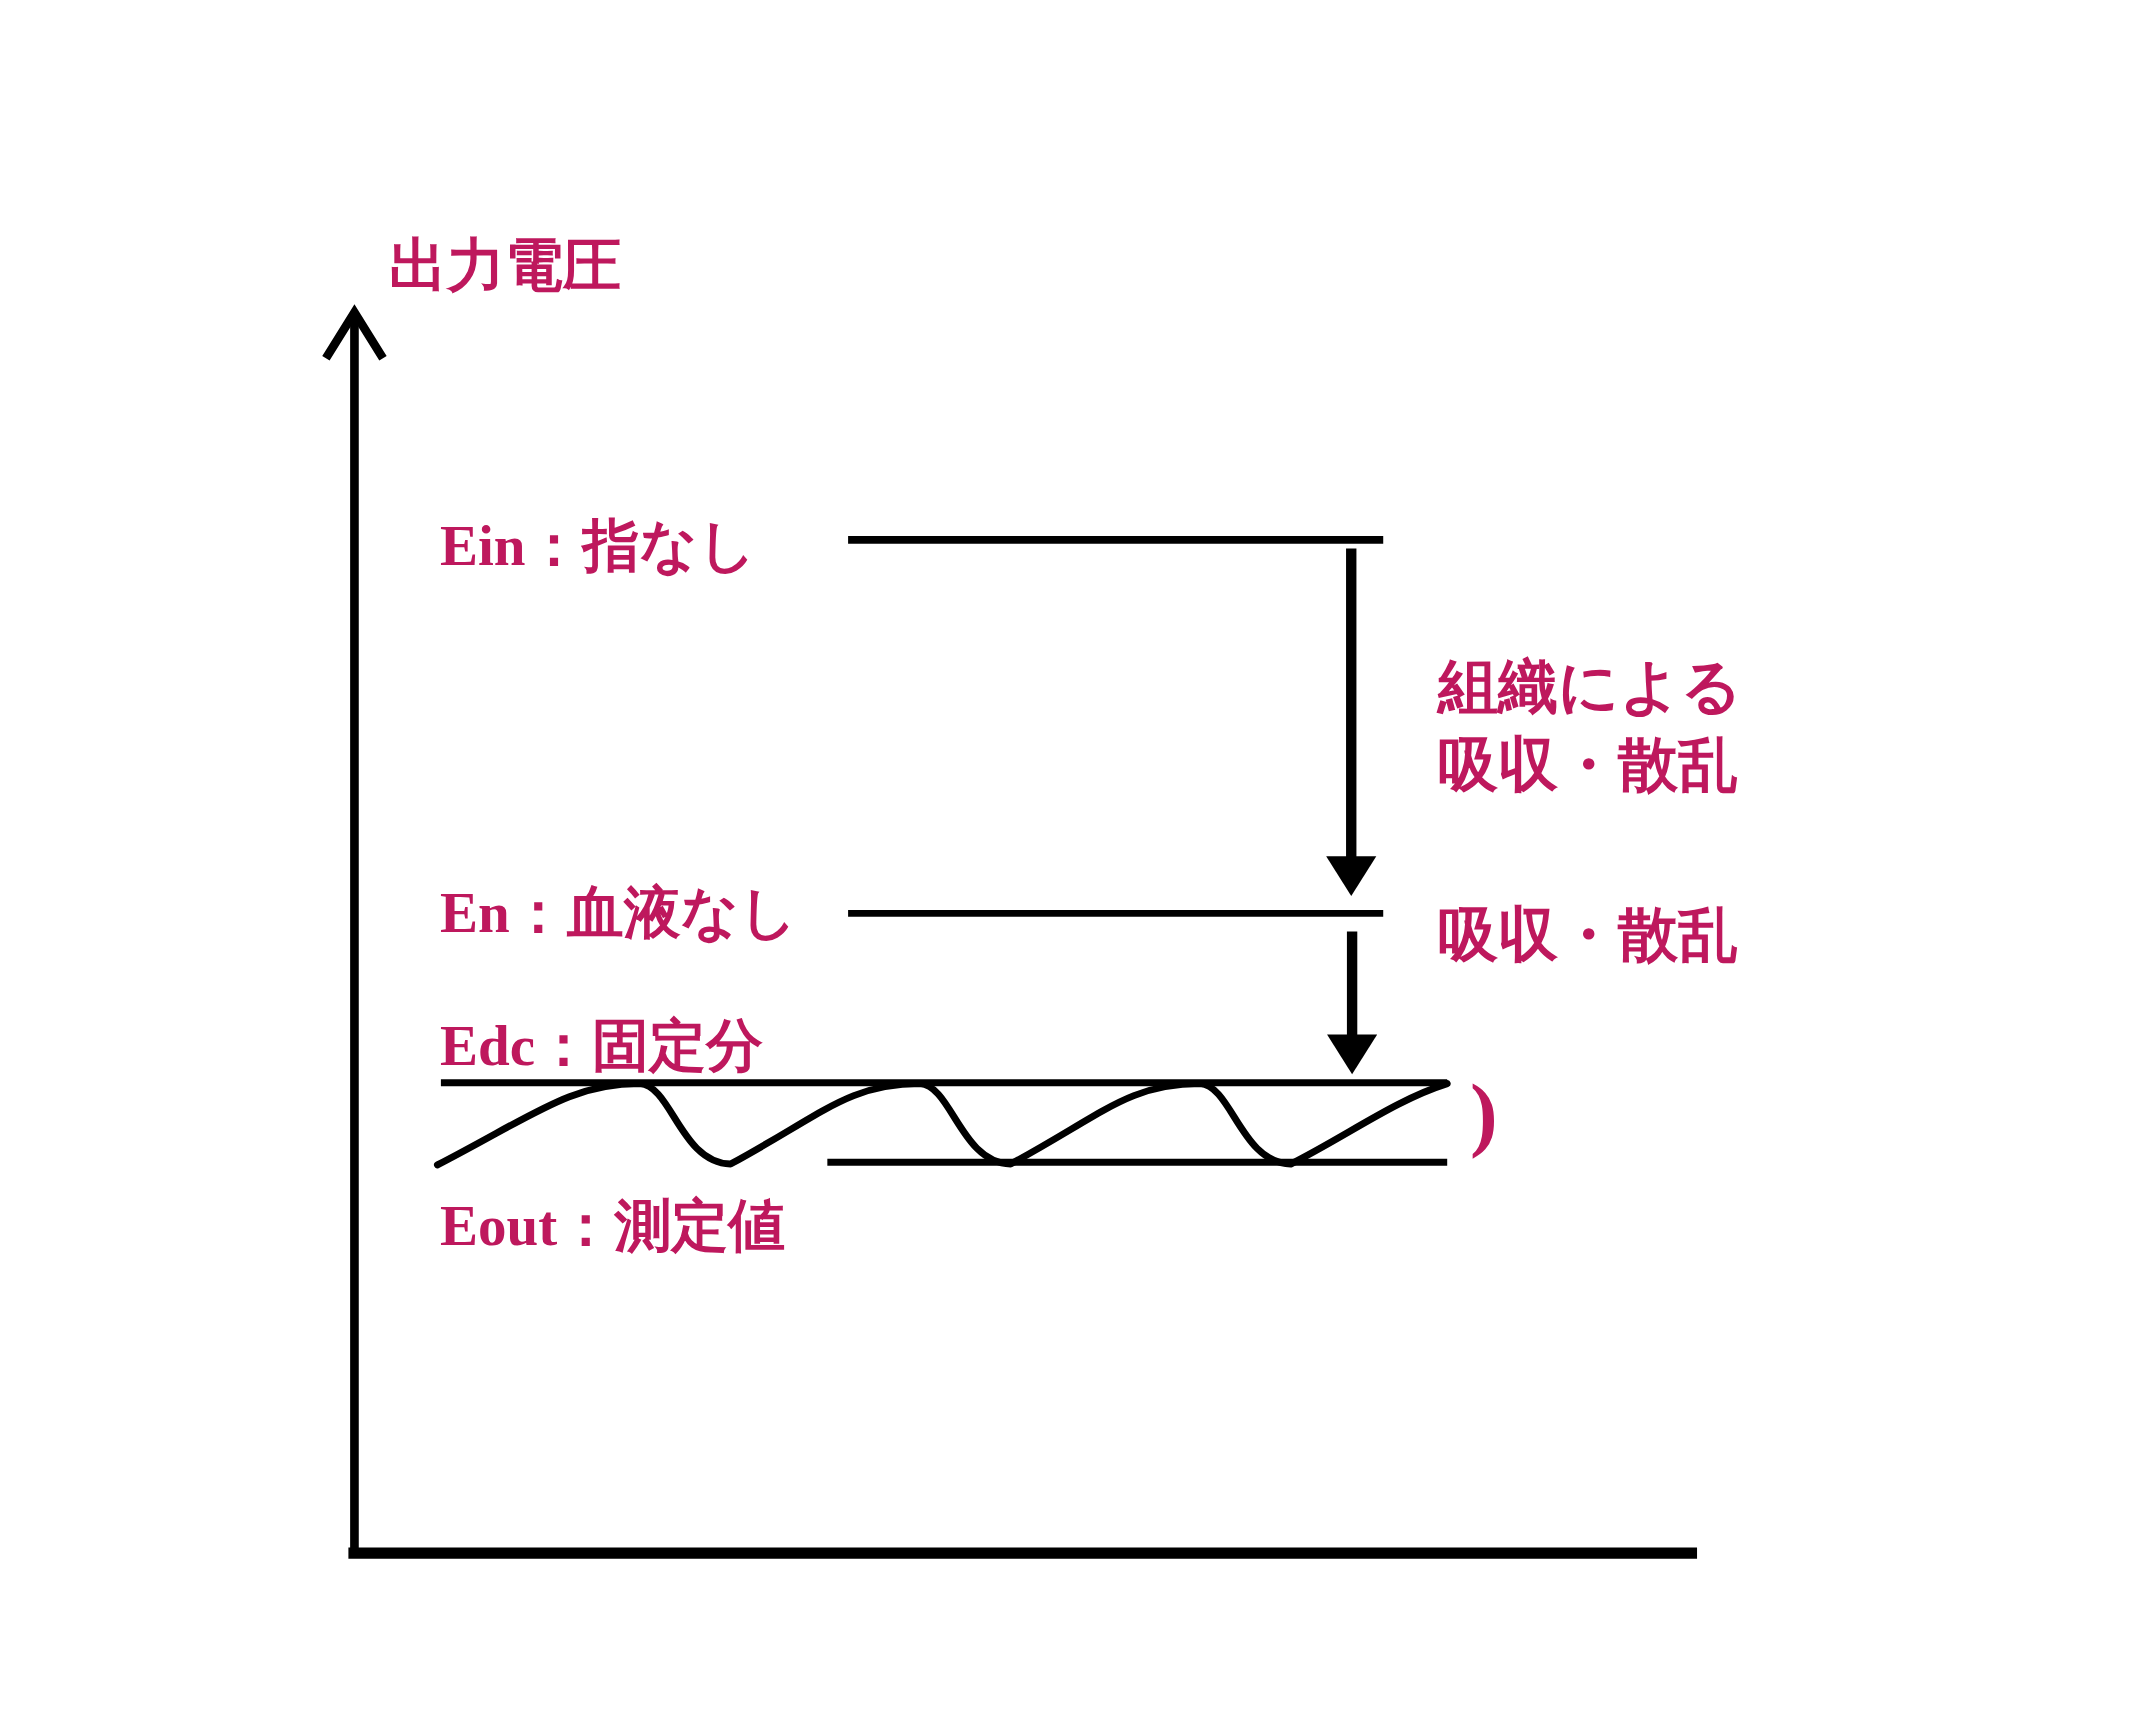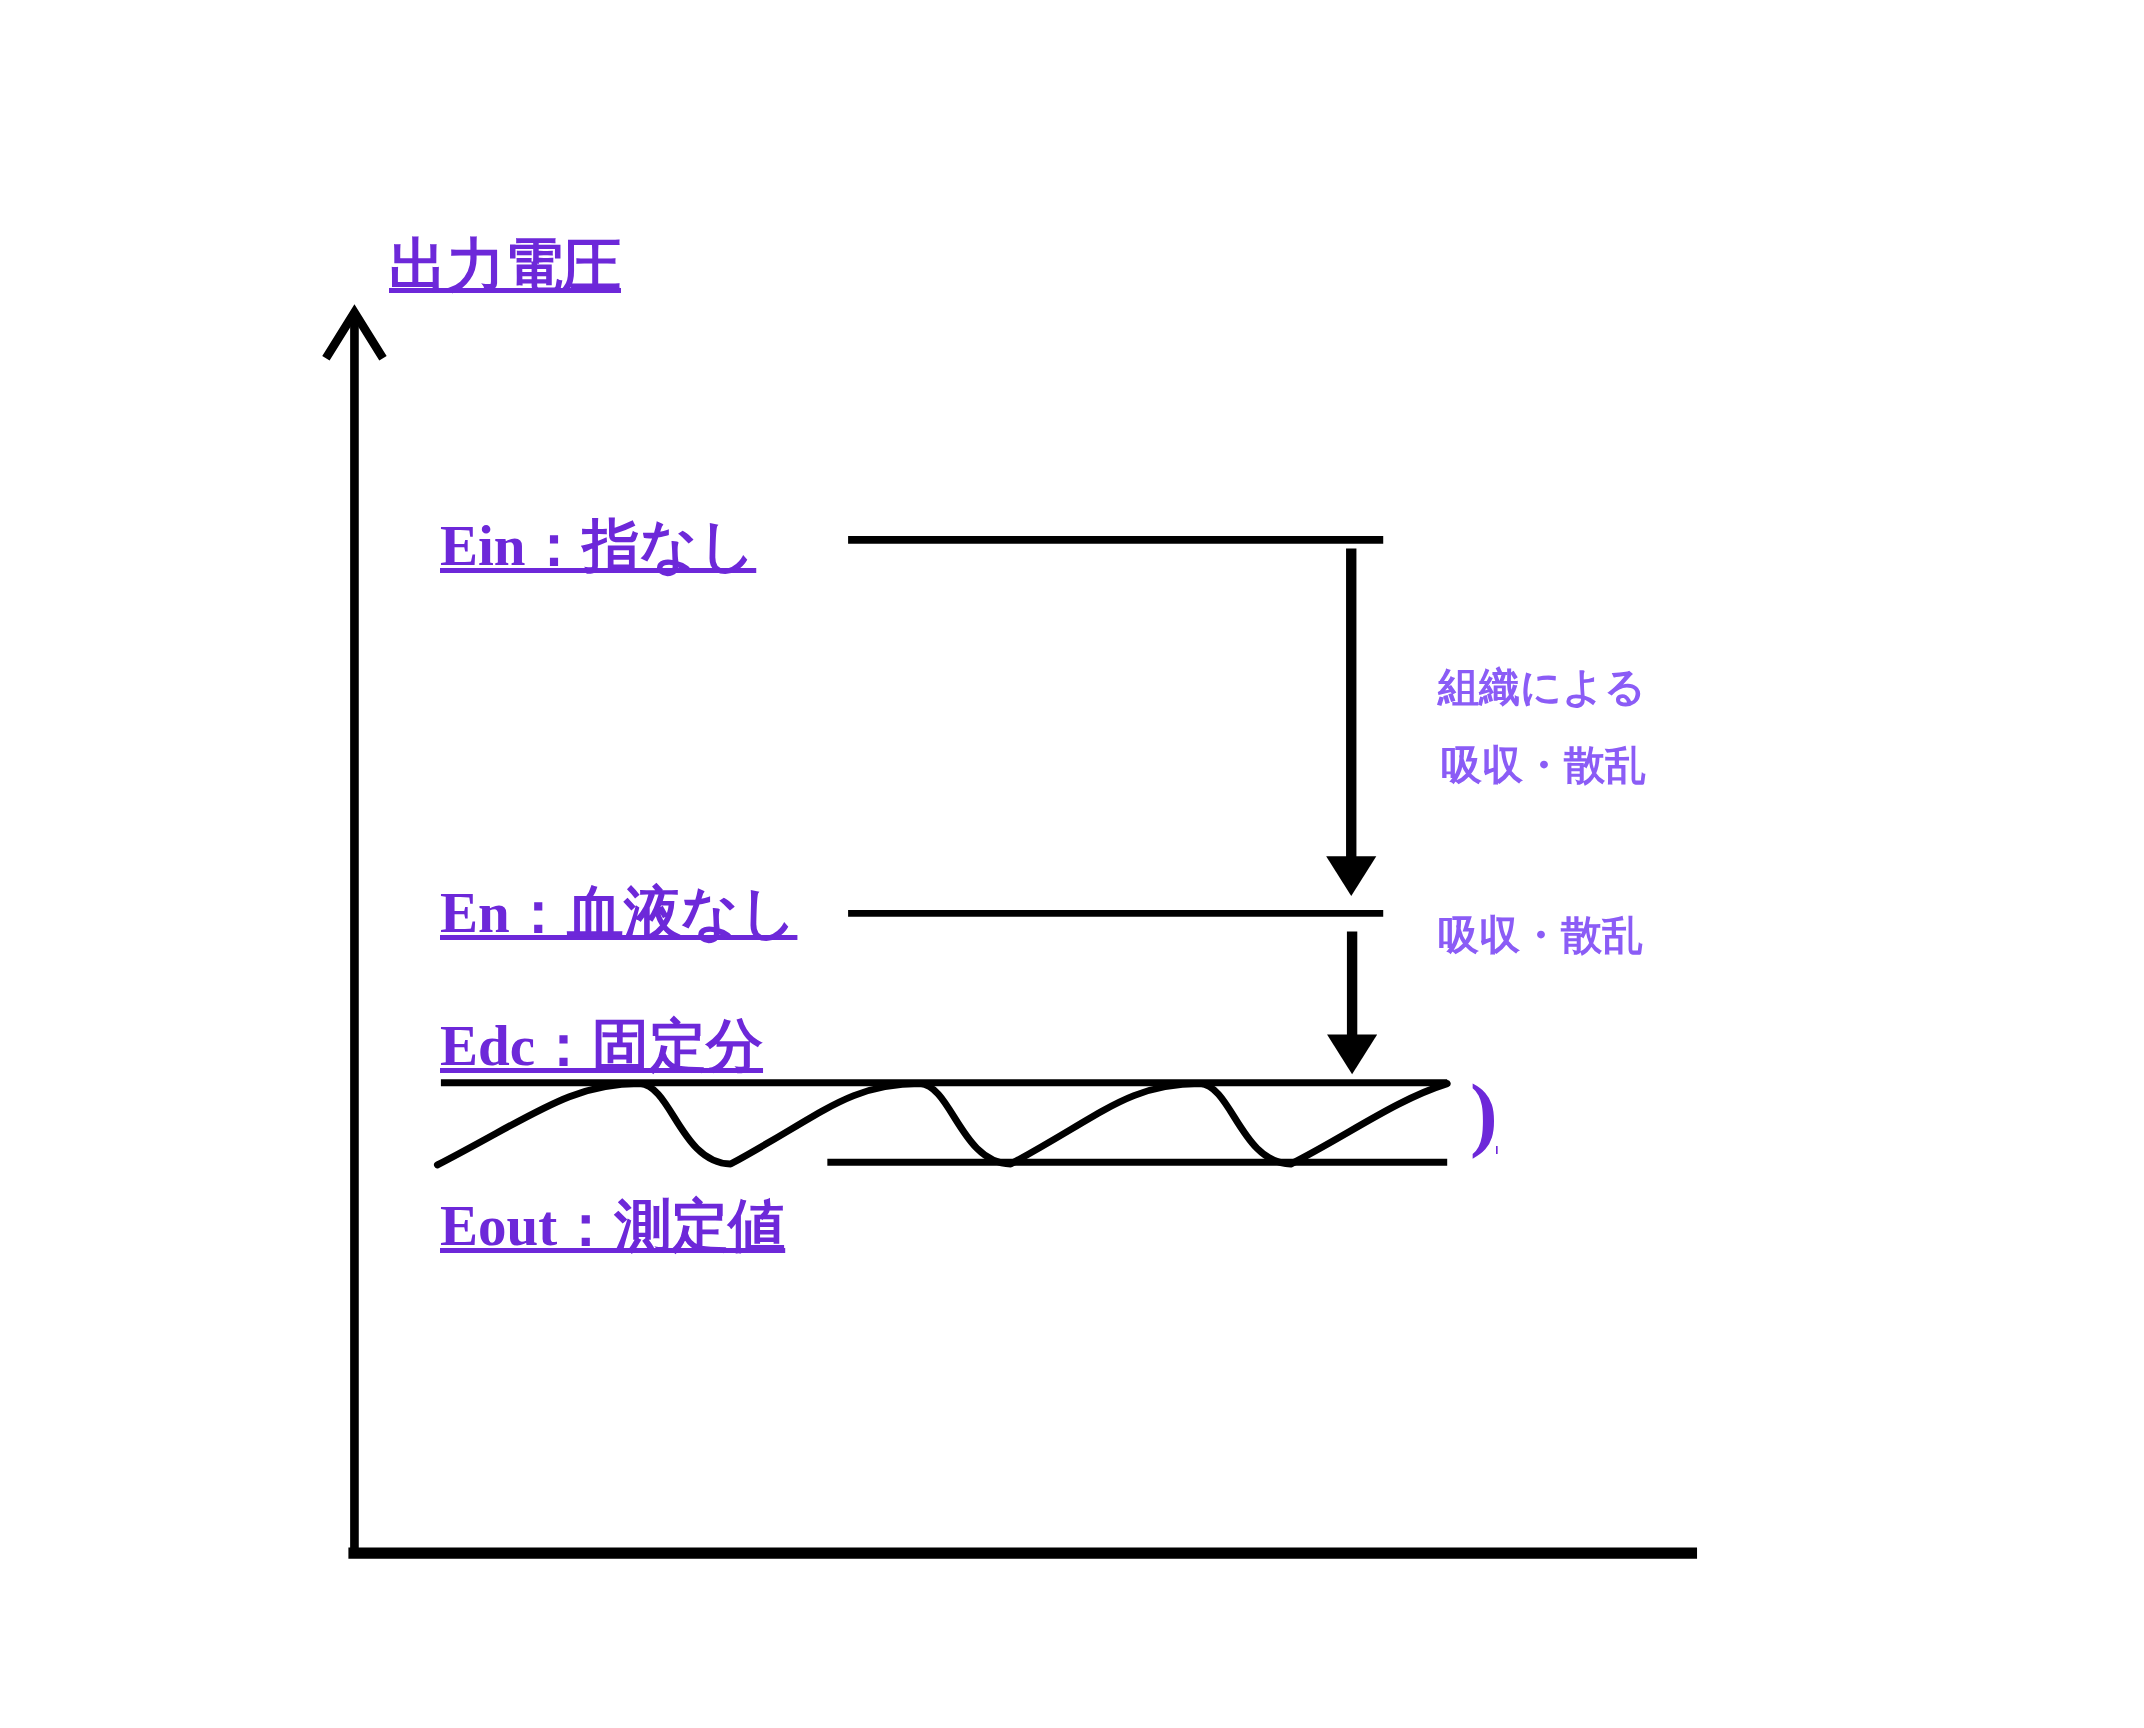--- a/index.html
+++ b/index.html
@@ -22,38 +22,36 @@
     top: 0;
     width: 2144px;
     height: 1729px;
   }
   .lbl {
     position: absolute;
     font-weight: bold;
     font-size: 57px;
     line-height: 57px;
     white-space: nowrap;
-    color: #6d28d9;
-    text-decoration: underline;
+    color: #be185d;
   }
   .lbl.title   { left: 389px;  top: 237px;  font-size: 58px; }
   .lbl.ein     { left: 440px;  top: 517px;  }
   .lbl.en      { left: 440px;  top: 884px; }
   .lbl.edc     { left: 440px;  top: 1017px; }
   .lbl.eout    { left: 440px;  top: 1197px; }
   .lbl.eac     { left: 1527px; top: 1091px; }
   .lbl.brace   { left: 1470px; top: 1072px; font-size: 83px; line-height: 83px; }
   .ann {
     position: absolute;
     font-weight: bold;
-    font-size: 41px;
+    font-size: 60px;
     line-height: 78px;
     white-space: nowrap;
-    color: #8b5cf6;
-    text-align: right;
+    color: #be185d;
   }
   .ann.tissue { left: 1438px; top: 648px;  }
   .ann.blood  { left: 1438px; top: 896px; }
 </style>
 </head>
 <body>
 
 <div class="canvas">
 
   <svg class="geom" viewBox="0 0 2480 1999" xmlns="http://www.w3.org/2000/svg">

